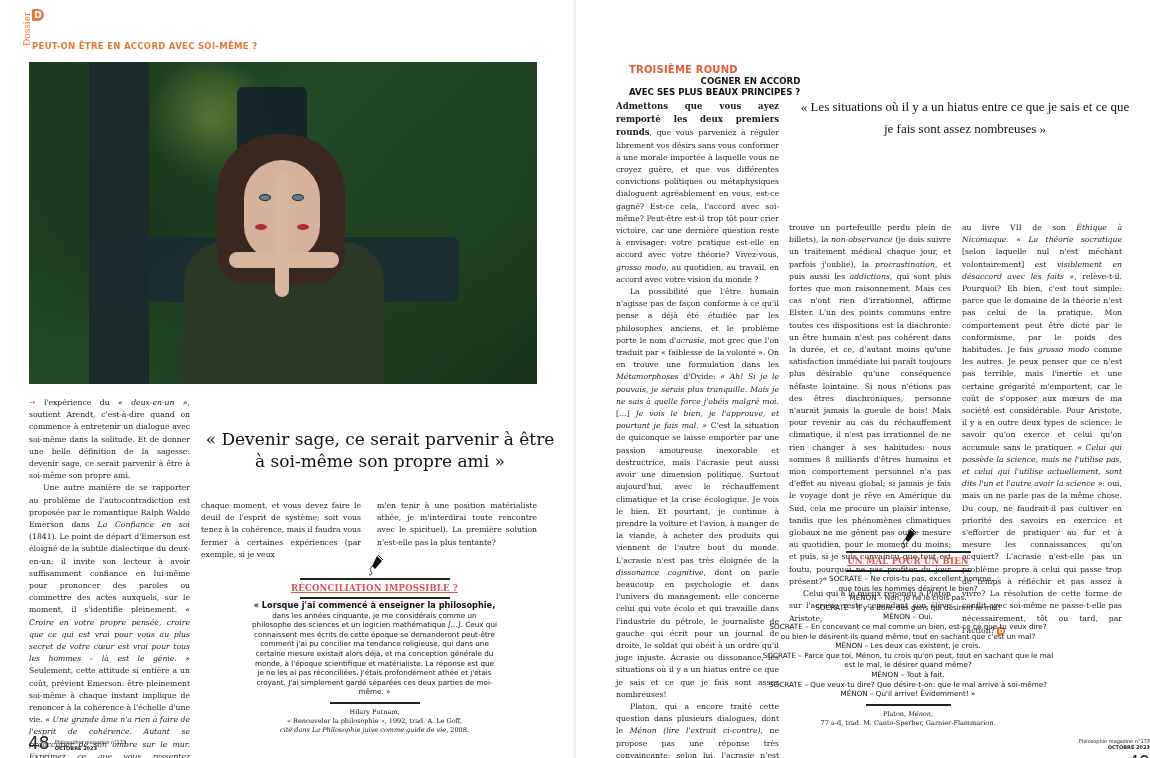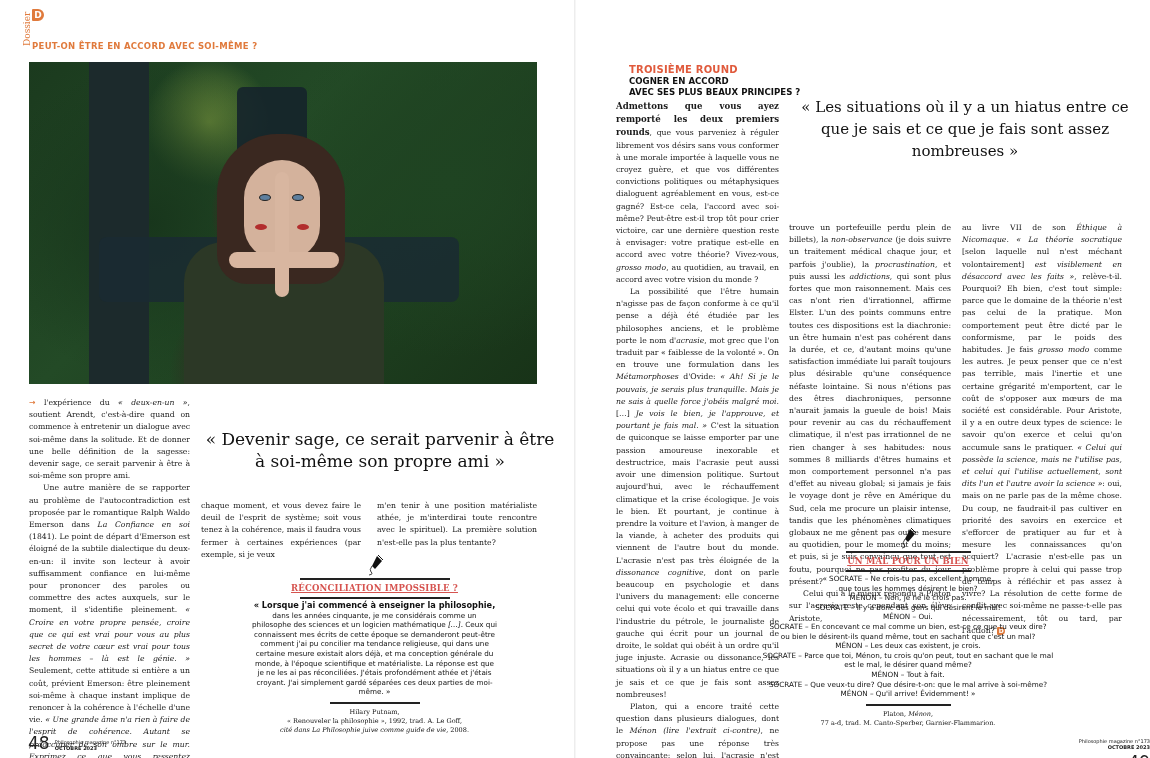--- a/index.html
+++ b/index.html
@@ -40,35 +40,35 @@
   
   .col { position: absolute; font-family: "DejaVu Serif", serif; font-size: 7.7px; line-height: 12.2px; color: #1a1a1a; text-align: justify; hyphens: auto; }
   .col p { margin: 0; }
   .col p.indent { text-indent: 14px; }
   .col em { font-style: italic; }
   .col strong { font-weight: bold; }
   .arrow { color: #e07a3c; font-weight: bold; font-family: "DejaVu Sans", sans-serif; }
 
   .pullquote { position: absolute; font-family: "DejaVu Serif", serif; text-align: center; color: #111; }
   .pq1 { left: 200px; top: 428px; width: 360px; font-size: 17px; line-height: 22px; }
-  .pq2 { left: 800px; top: 96px; width: 330px; font-size: 15px; line-height: 22px; }
+  .pq2 { left: 800px; top: 96px; width: 330px; font-size: 13px; line-height: 22px; font-family: Liberation Serif, serif; }
 
   
   .box { position: absolute; text-align: center; font-family: "DejaVu Sans", sans-serif; color: #111; }
   .pen { display: block; margin: 0 auto; width: 20px; height: 22px; }
   .box .rule { height: 2px; background: #222; margin: 2px auto; }
   .box .box-title { font: bold 8.5px "DejaVu Serif", serif; color: #d6534f; letter-spacing: 0.2px; padding: 1px 0 2px; text-decoration: underline; text-decoration-color: #d6534f; }
   .box .box-body { font-size: 7.2px; line-height: 9.6px; }
   .box .lead { font-weight: bold; font-size: 8.2px; }
   .box .credit { font-family: "DejaVu Serif", serif; font-size: 6.5px; line-height: 9px; margin-top: 4px; }
   .box .credit b { font-weight: normal; }
 
   
   .sect-kicker { position: absolute; left: 629px; top: 64px; font: bold 10px "DejaVu Sans", sans-serif; color: #e05a3c; letter-spacing: 0.2px; }
-  .sect-title { position: absolute; left: 629px; top: 76px; font: bold 8.6px "DejaVu Sans", sans-serif; line-height: 11px; color: #111; }
+  .sect-title { position: absolute; left: 629px; top: 76px; font: bold 8.6px "DejaVu Sans", sans-serif; line-height: 11px; color: #111; text-align: right; }
 
   
   .folio { position: absolute; font-family: "DejaVu Sans", sans-serif; color: #222; }
   .folio .num { font-size: 17px; font-weight: normal; }
   .folio .mag { font-size: 5px; line-height: 6px; display: inline-block; vertical-align: middle; }
   .folio .mag b { font-weight: bold; display: block; }
   .end-mark { display: inline-block; width: 8px; height: 8px; background: #e07a3c; color: #fff; font: bold 6px "DejaVu Sans", sans-serif; text-align: center; line-height: 8px; border-radius: 1px 4px 4px 1px; vertical-align: middle; }
 </style>
 </head>
 <body>

